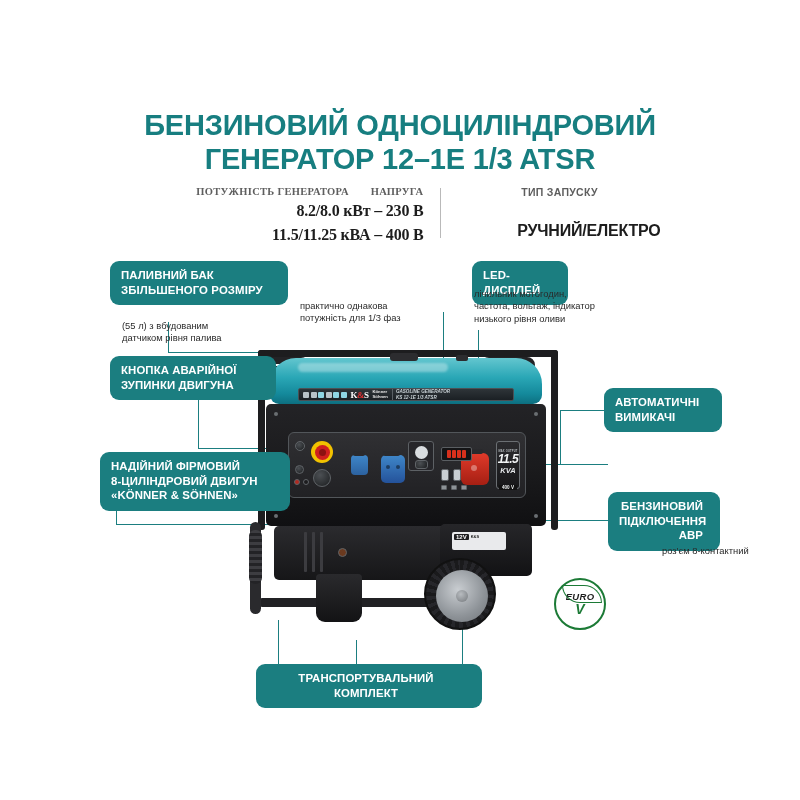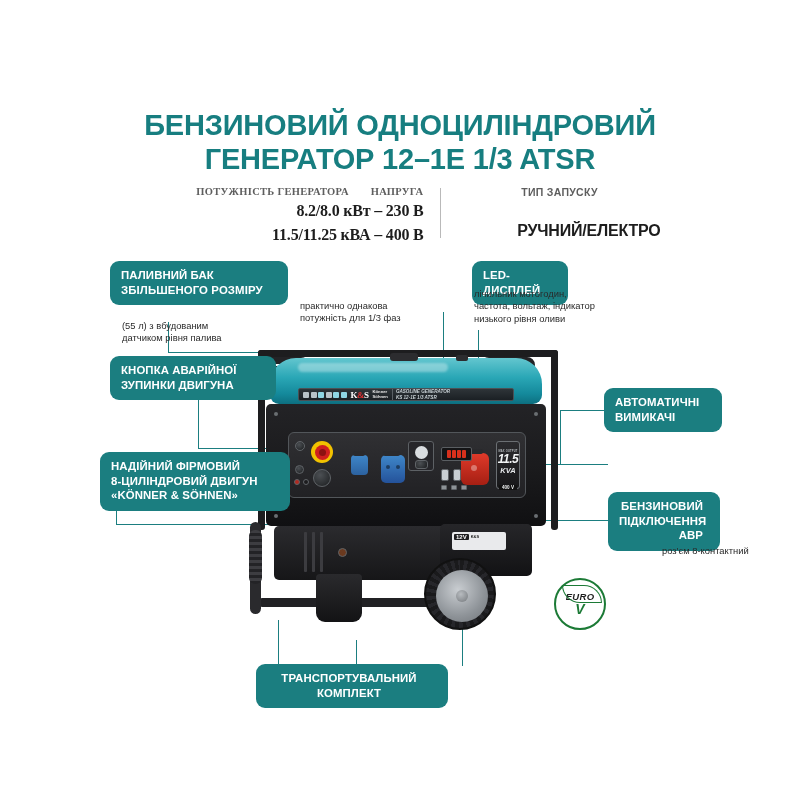--- a/index.html
+++ b/index.html
@@ -324,21 +324,21 @@
 
   <div class="pill right-al" style="left:608px; top:492px; width:112px;">
     <div>БЕНЗИНОВИЙ</div>
     <div>ПІДКЛЮЧЕННЯ</div>
     <div>АВР</div>
   </div>
   <div class="sub" style="left:614px; top:545px; width:170px;padding-left:48px;">
     <div>роз'єм 8-контактний</div>
   </div>
 
-  <div class="pill" style="left:256px; top:664px; width:192px; text-align:center;">
+  <div class="pill" style="left:256px; top:664px; width:226px; text-align:center;">
     <div>ТРАНСПОРТУВАЛЬНИЙ КОМПЛЕКТ</div>
   </div>
 
   <div id="gen">
 
     <div class="frame-bar" style="left:30px; top:14px; width:300px; height:7px;"></div>
 
     <div class="frame-bar" style="left:30px; top:14px; width:7px; height:180px;"></div>
     <div class="frame-bar" style="left:323px; top:14px; width:7px; height:180px;"></div>
 

